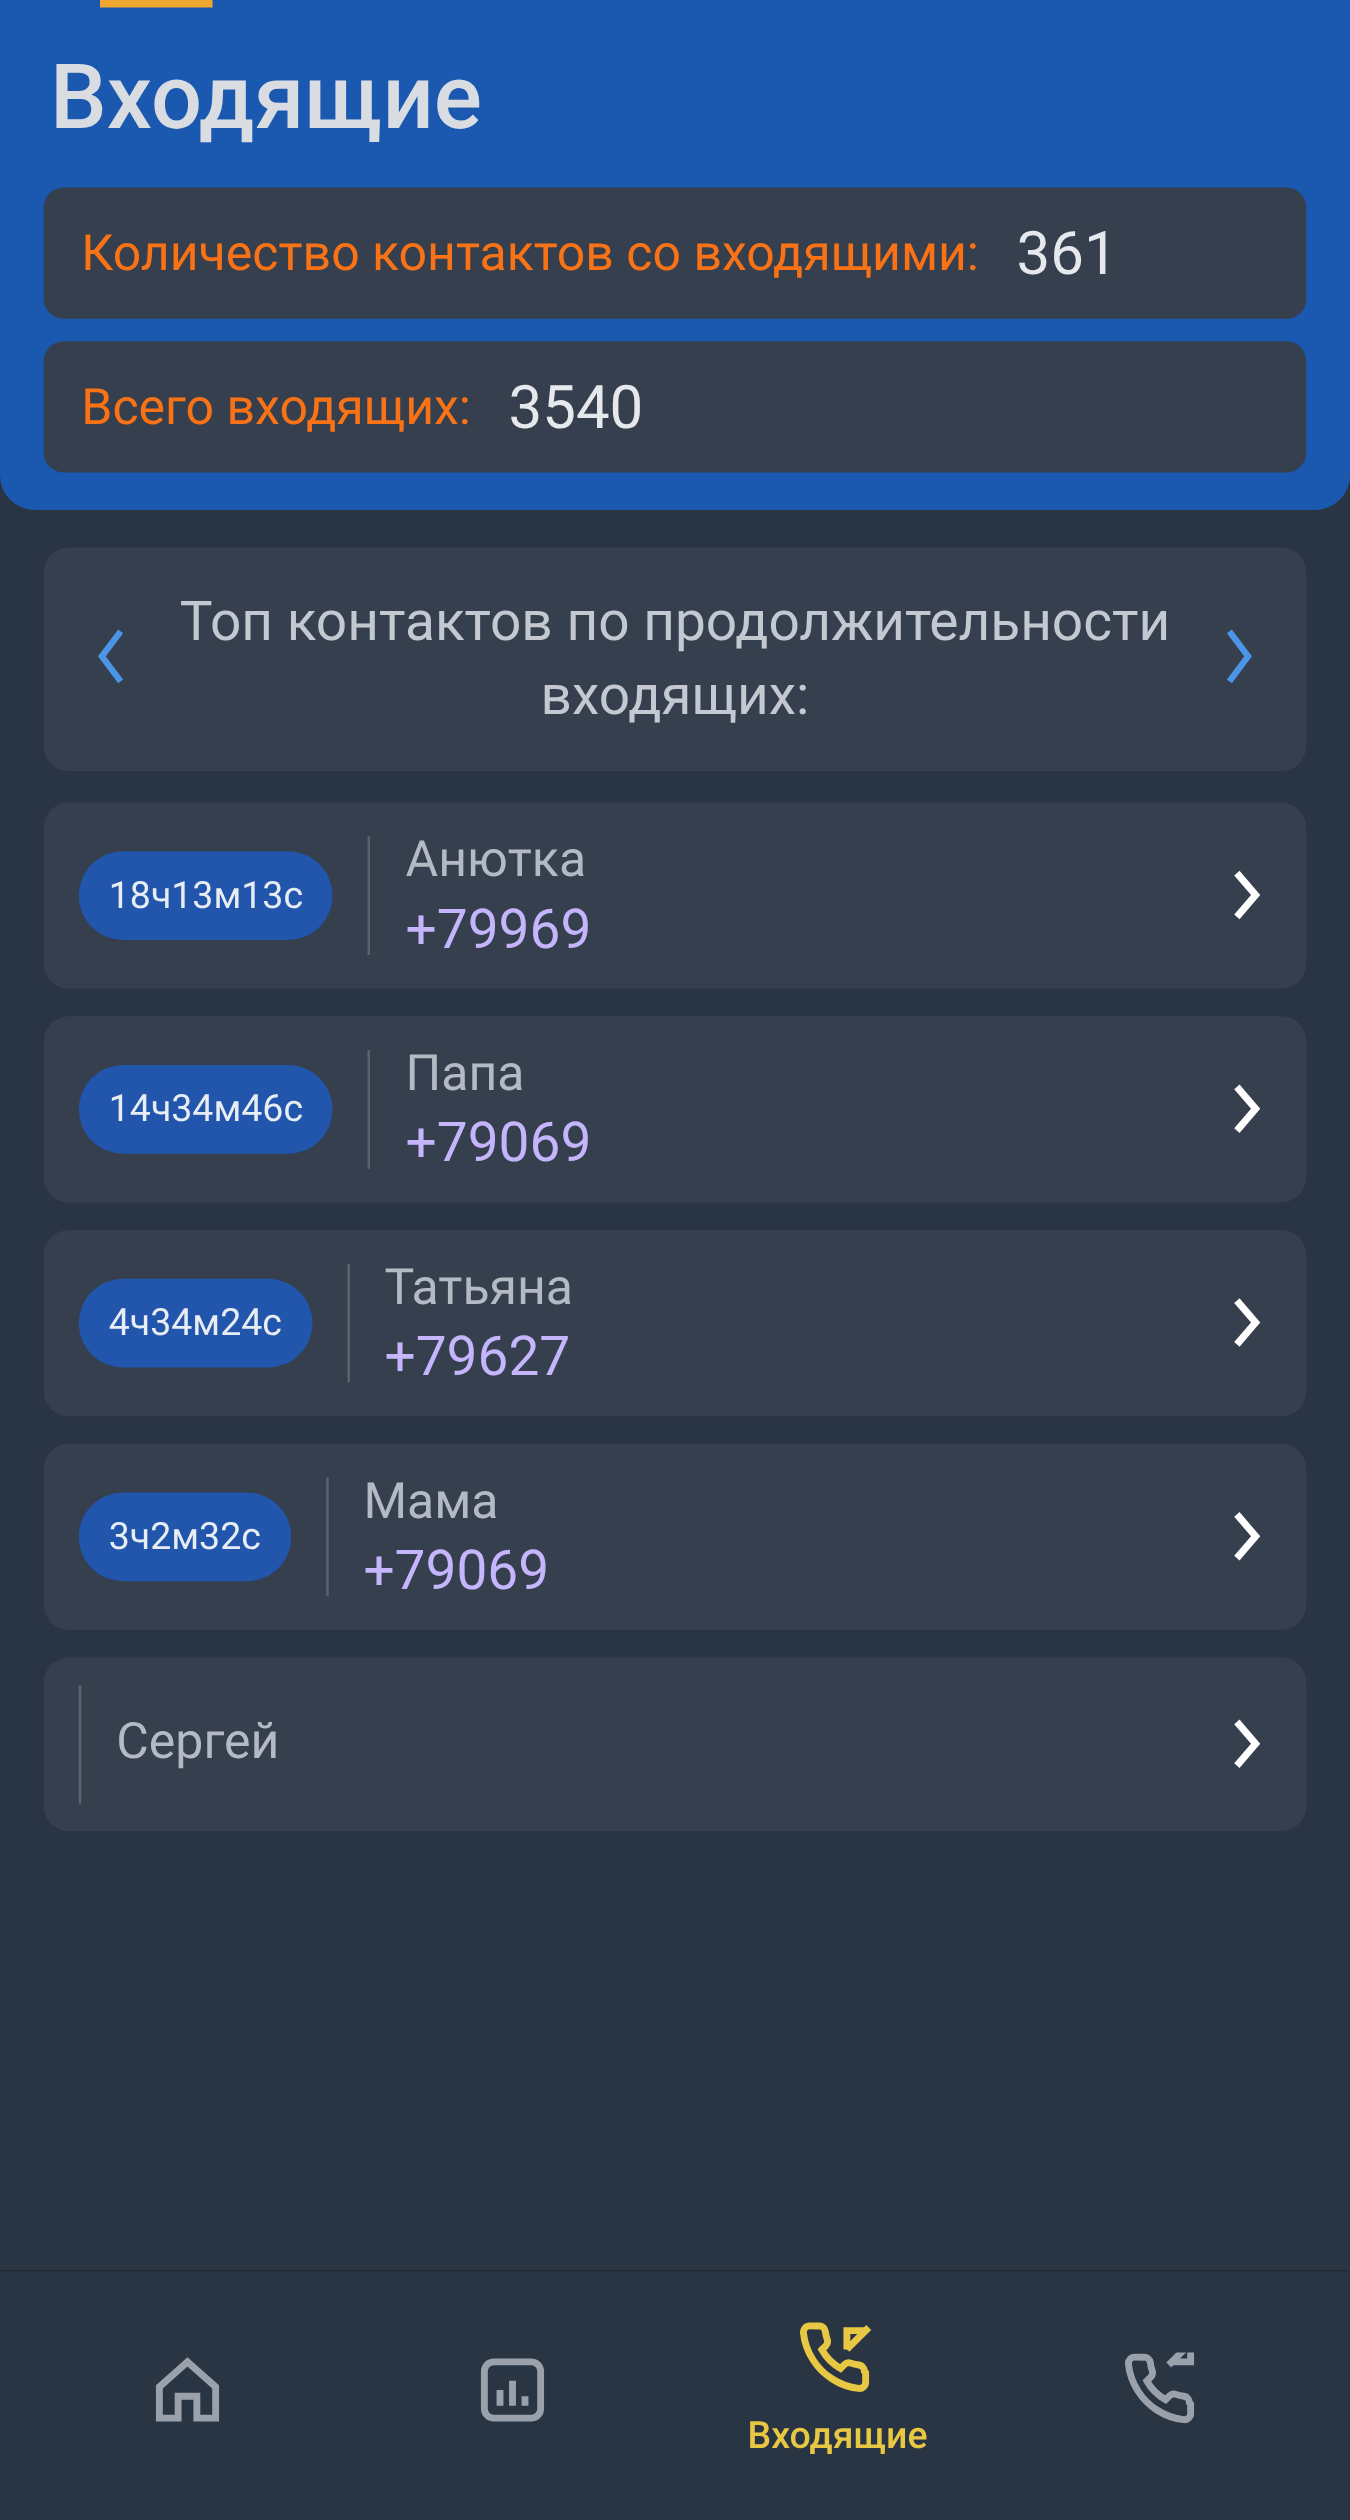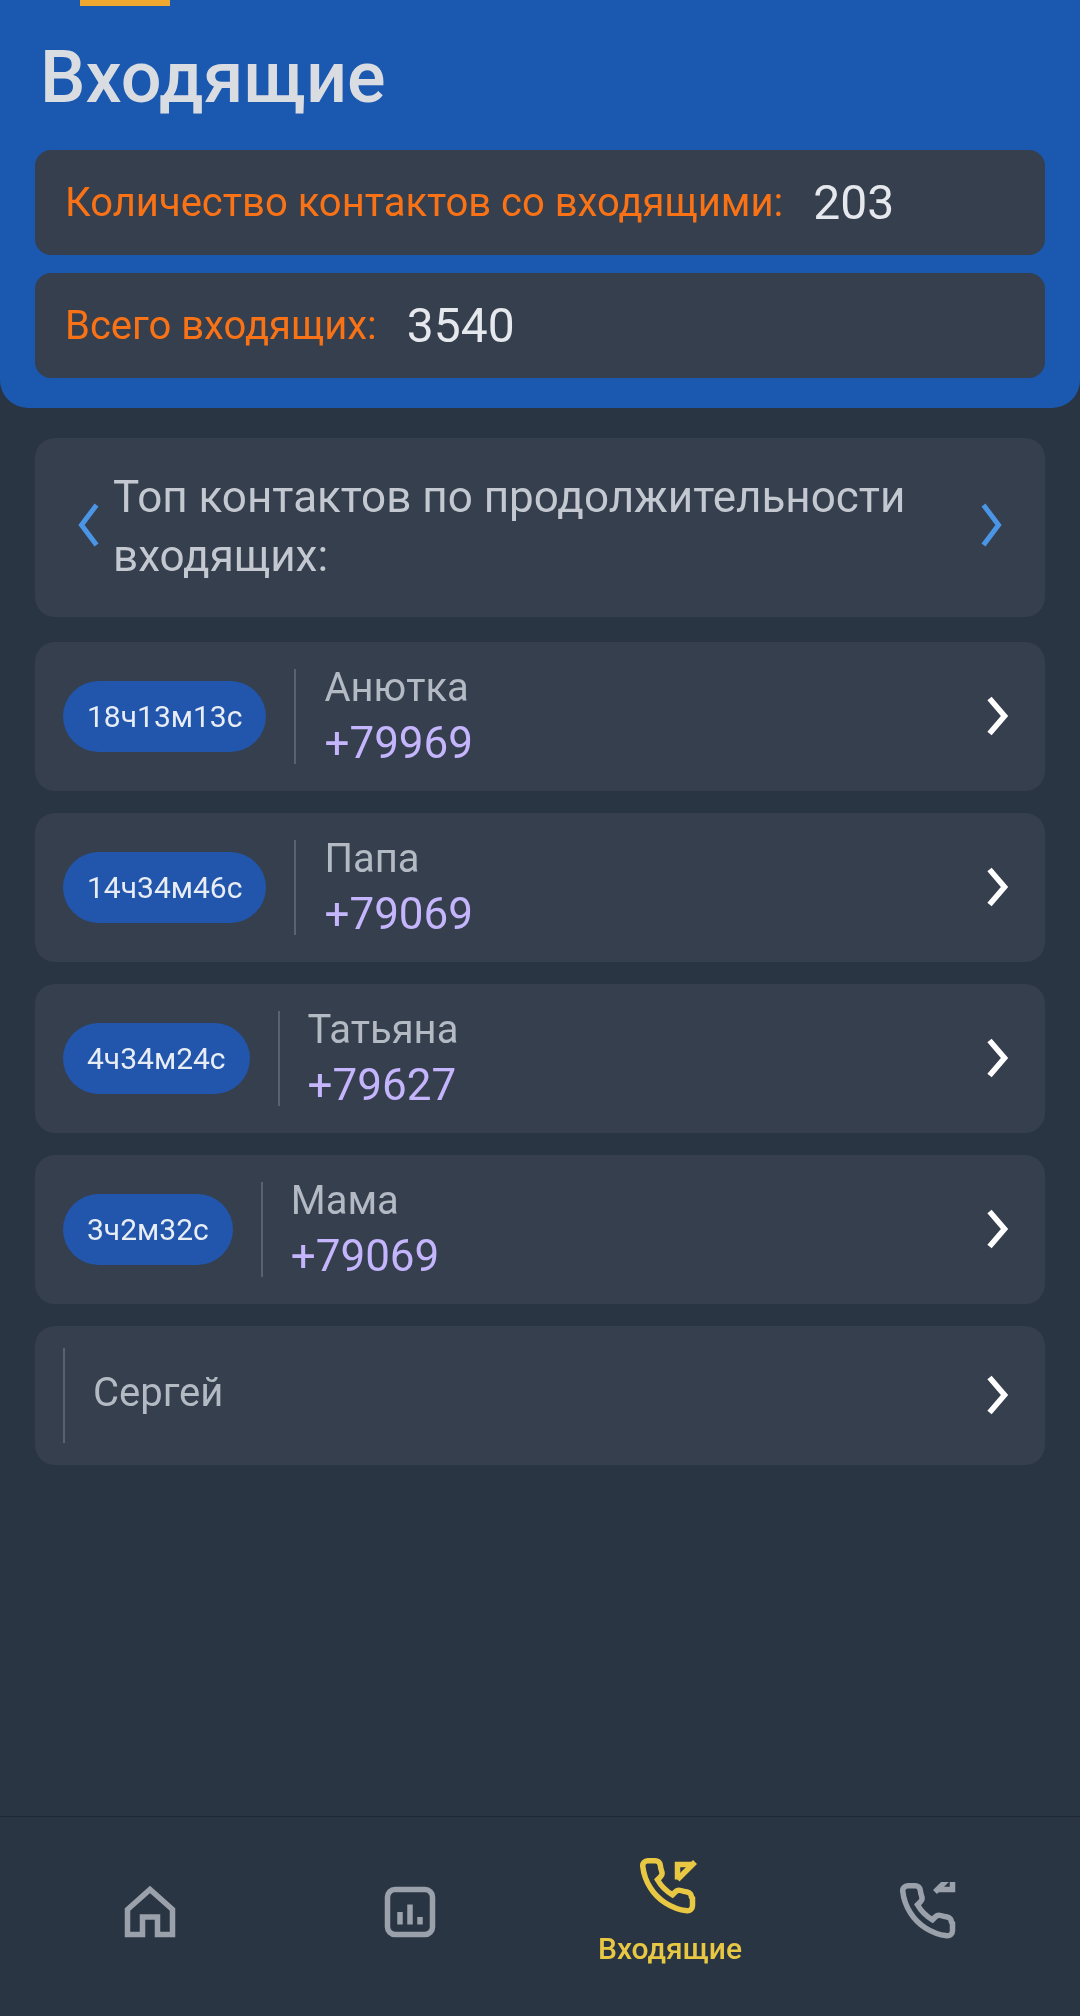--- a/index.html
+++ b/index.html
@@ -53,21 +53,21 @@
     border-radius: 20px;
     padding: 30px 30px;
     display: flex;
     align-items: center;
     justify-content: space-between;
     margin-bottom: 25px;
   }
   .carousel-title {
     font-size: 44px;
     color: #c4c9d1;
-    text-align: left;
+    text-align: center;
     line-height: 1.35;
     flex: 1;
   }
   .nav-arrow {
     width: 48px;
     height: 48px;
     display: flex;
     align-items: center;
     justify-content: center;
     color: #4a95e6;
@@ -175,21 +175,21 @@
 </head>
 <body>
 
 <div class="top-accent"></div>
 
 <div class="header">
   <div class="page-title">Входящие</div>
 
   <div class="stat-box">
     <span class="stat-label">Количество контактов со входящими:</span>
-    <span class="stat-value">203</span>
+    <span class="stat-value">361</span>
   </div>
   <div class="stat-box">
     <span class="stat-label">Всего входящих:</span>
     <span class="stat-value">3540</span>
   </div>
 </div>
 
 <div class="content">
 
   <div class="carousel-header">

